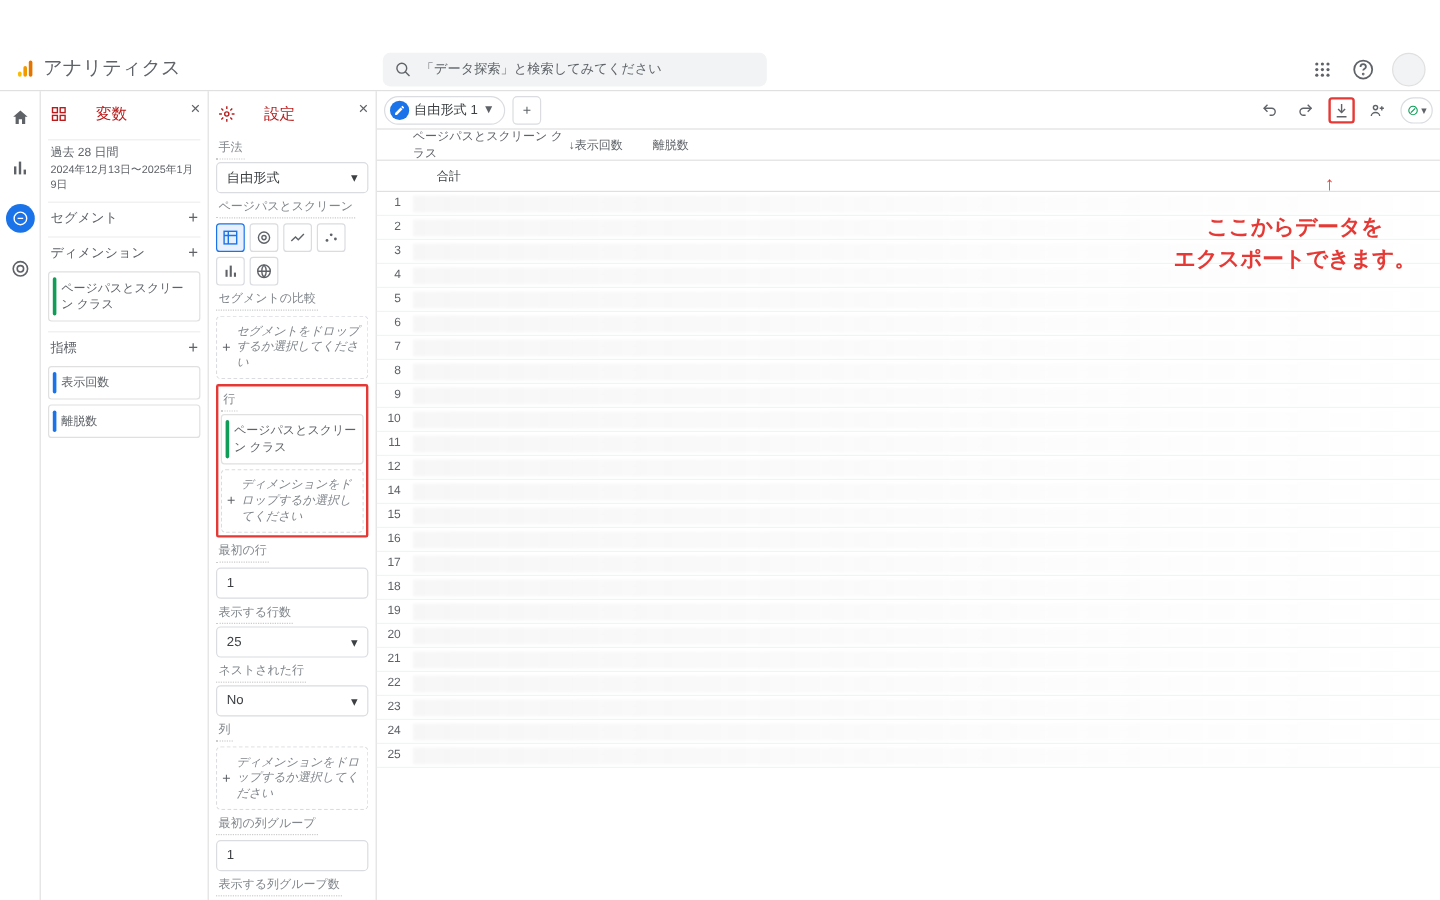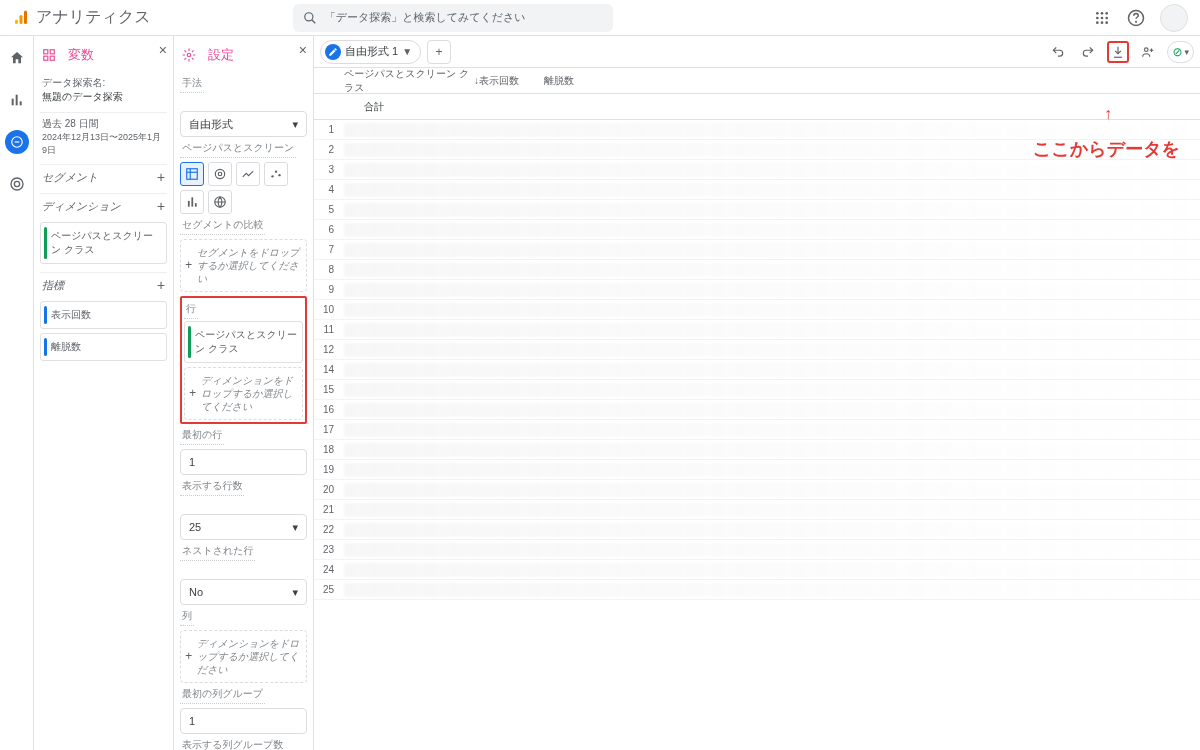--- a/index.html
+++ b/index.html
@@ -1,39 +1,39 @@
 <!DOCTYPE html>
 <html><head>
 <meta charset="utf-8">
 <style>
 * { margin: 0; padding: 0; box-sizing: border-box; font-family: Arial, "Hiragino Sans", sans-serif; }
 body { background: #fff; color: #3c4043; font-size: 12px; overflow: hidden; width: 1200px; height: 750px; }
-.header { height: 36px; display: flex; align-items: center; padding: 0 12px; border-bottom: 1px solid #e0e0e0; gap: 2px; }
+.header { height: 36px; display: flex; align-items: center; padding: 0 12px; border-bottom: 1px solid #e0e0e0; gap: 28px; margin-top: 40px; }
 .logo { display: flex; align-items: center; gap: 6px; font-size: 16px; color: #5f6368; }
 .logo svg { width: 18px; height: 18px; }
 .search { flex: 0 0 320px; margin-left: 140px; height: 28px; background: #f1f3f4; border-radius: 6px; display: flex; align-items: center; padding: 0 10px; gap: 8px; color: #5f6368; }
 .hdr-right { margin-left: auto; display: flex; align-items: center; gap: 14px; }
 .icon-btn { width: 20px; height: 20px; display: flex; align-items: center; justify-content: center; color: #5f6368; cursor: pointer; }
 .avatar { width: 28px; height: 28px; border-radius: 50%; background: #f1f3f4; border: 1px solid #e0e0e0; }
 .main { display: flex; height: 714px; }
 .leftnav { width: 34px; border-right: 1px solid #e0e0e0; padding-top: 10px; display: flex; flex-direction: column; align-items: center; gap: 18px; }
 .leftnav .nv { width: 24px; height: 24px; border-radius: 50%; display: flex; align-items: center; justify-content: center; color: #5f6368; cursor: pointer; }
 .leftnav .nv.active { background: #1a73e8; color: #fff; }
 .panel { width: 140px; border-right: 1px solid #e0e0e0; padding: 6px 6px; position: relative; }
-.panel-hdr { display: flex; align-items: center; gap: 12px; font-size: 13px; color: #ec4899; padding: 4px 2px 8px; }
+.panel-hdr { display: flex; align-items: center; gap: 24px; font-size: 13px; color: #b91c1c; padding: 4px 2px 8px; }
 .panel-close { position: absolute; right: 6px; top: 6px; cursor: pointer; color: #5f6368; font-size: 14px; }
 .lbl { font-size: 10px; color: #80868b; padding: 2px 2px; border-bottom: 1px dotted #ccc; display: inline-block; margin-top: 2px; }
 .smallblock { padding: 4px 2px; font-size: 10px; color: #5f6368; line-height: 1.4; }
-.chip-row { display: flex; align-items: center; justify-content: space-between; padding: 4px 2px; font-size: 11px; color: #5f6368; font-style: italic; }
+.chip-row { display: flex; align-items: center; justify-content: space-between; padding: 4px 2px; font-size: 11px; color: #5f6368; }
 .chip-row .plus { cursor: pointer; font-size: 14px; }
 .chip { border: 1px solid #e0e0e0; border-radius: 3px; padding: 6px 4px 6px 10px; font-size: 10px; color: #5f6368; margin-top: 4px; position: relative; background:#fff; }
 .chip::before { content: ""; position: absolute; left: 3px; top: 4px; bottom: 4px; width: 3px; background: #0f9d58; border-radius: 2px; }
 .chip.blue::before { background: #1a73e8; }
 .settings { width: 140px; border-right: 1px solid #e0e0e0; padding: 6px 6px; position: relative; overflow-y: auto; }
-.select { border: 1px solid #dadce0; border-radius: 4px; height: 26px; display: flex; align-items: center; justify-content: space-between; padding: 0 8px; font-size: 11px; color: #3c4043; margin-top: 18px; cursor: pointer; }
+.select { border: 1px solid #dadce0; border-radius: 4px; height: 26px; display: flex; align-items: center; justify-content: space-between; padding: 0 8px; font-size: 11px; color: #3c4043; margin-top: 2px; cursor: pointer; }
 .input { border: 1px solid #dadce0; border-radius: 4px; height: 26px; display: flex; align-items: center; padding: 0 8px; font-size: 11px; color: #3c4043; margin-top: 4px; }
 .viz-grid { display: flex; flex-wrap: wrap; gap: 4px; margin-top: 4px; }
 .viz { width: 24px; height: 24px; border: 1px solid #dadce0; border-radius: 3px; display: flex; align-items: center; justify-content: center; cursor: pointer; color: #5f6368; }
 .viz.sel { background: #e8f0fe; border-color: #1a73e8; color: #1a73e8; }
 .dropzone { border: 1px dashed #dadce0; border-radius: 4px; padding: 6px 4px 6px 16px; font-size: 10px; color: #80868b; margin-top: 4px; position: relative; line-height: 1.3; font-style: italic; }
 .dropzone::before { content: "+"; position: absolute; left: 4px; top: 50%; transform: translateY(-50%); font-size: 12px; color: #5f6368; }
 .red-box { border: 2px solid #e53935; border-radius: 2px; padding: 2px; margin-top: 4px; }
 .canvas { flex: 1; display: flex; flex-direction: column; }
 .tabbar { height: 32px; border-bottom: 1px solid #e0e0e0; display: flex; align-items: center; padding: 0 6px; gap: 6px; }
 .tab { height: 24px; border: 1px solid #dadce0; border-radius: 12px; display: flex; align-items: center; padding: 0 8px 0 4px; gap: 4px; font-size: 11px; cursor: pointer; }
@@ -136,24 +136,20 @@
     <div class="panel-hdr">
       <svg width="14" height="14" viewBox="0 0 24 24" fill="none" stroke="currentColor" stroke-width="2">
           <rect x="3" y="3" width="7" height="7"></rect>
           <rect x="14" y="3" width="7" height="7"></rect>
           <rect x="3" y="14" width="7" height="7"></rect>
           <rect x="14" y="14" width="7" height="7"></rect>
         </svg>
       <span>変数</span>
     </div>
     <div class="panel-close">×</div>
-    <div class="smallblock">
-      <div>データ探索名:</div>
-      <div style="color:#3c4043">無題のデータ探索</div>
-    </div>
     <div style="border-top:1px solid #eee;margin-top:4px"></div>
     <div class="smallblock">
       <div>過去 28 日間</div>
       <div style="font-size:9px">2024年12月13日〜2025年1月9日</div>
     </div>
     <div style="border-top:1px solid #eee;margin-top:4px"></div>
     <div class="chip-row">
       <span>セグメント</span>
       <span class="plus">+</span>
     </div>
@@ -423,16 +419,17 @@
           </div>
           <div class="drow">
             <div class="rn">25</div>
             <div class="blur"></div>
           </div>
         </div>
     </div>
     <div class="annot">
       <span class="arrow">↑</span>
       <span>ここからデータを</span><br>
+      <span>エクスポートできます。</span>
     </div>
   </div>
 
 </div>
 
 </body></html>

